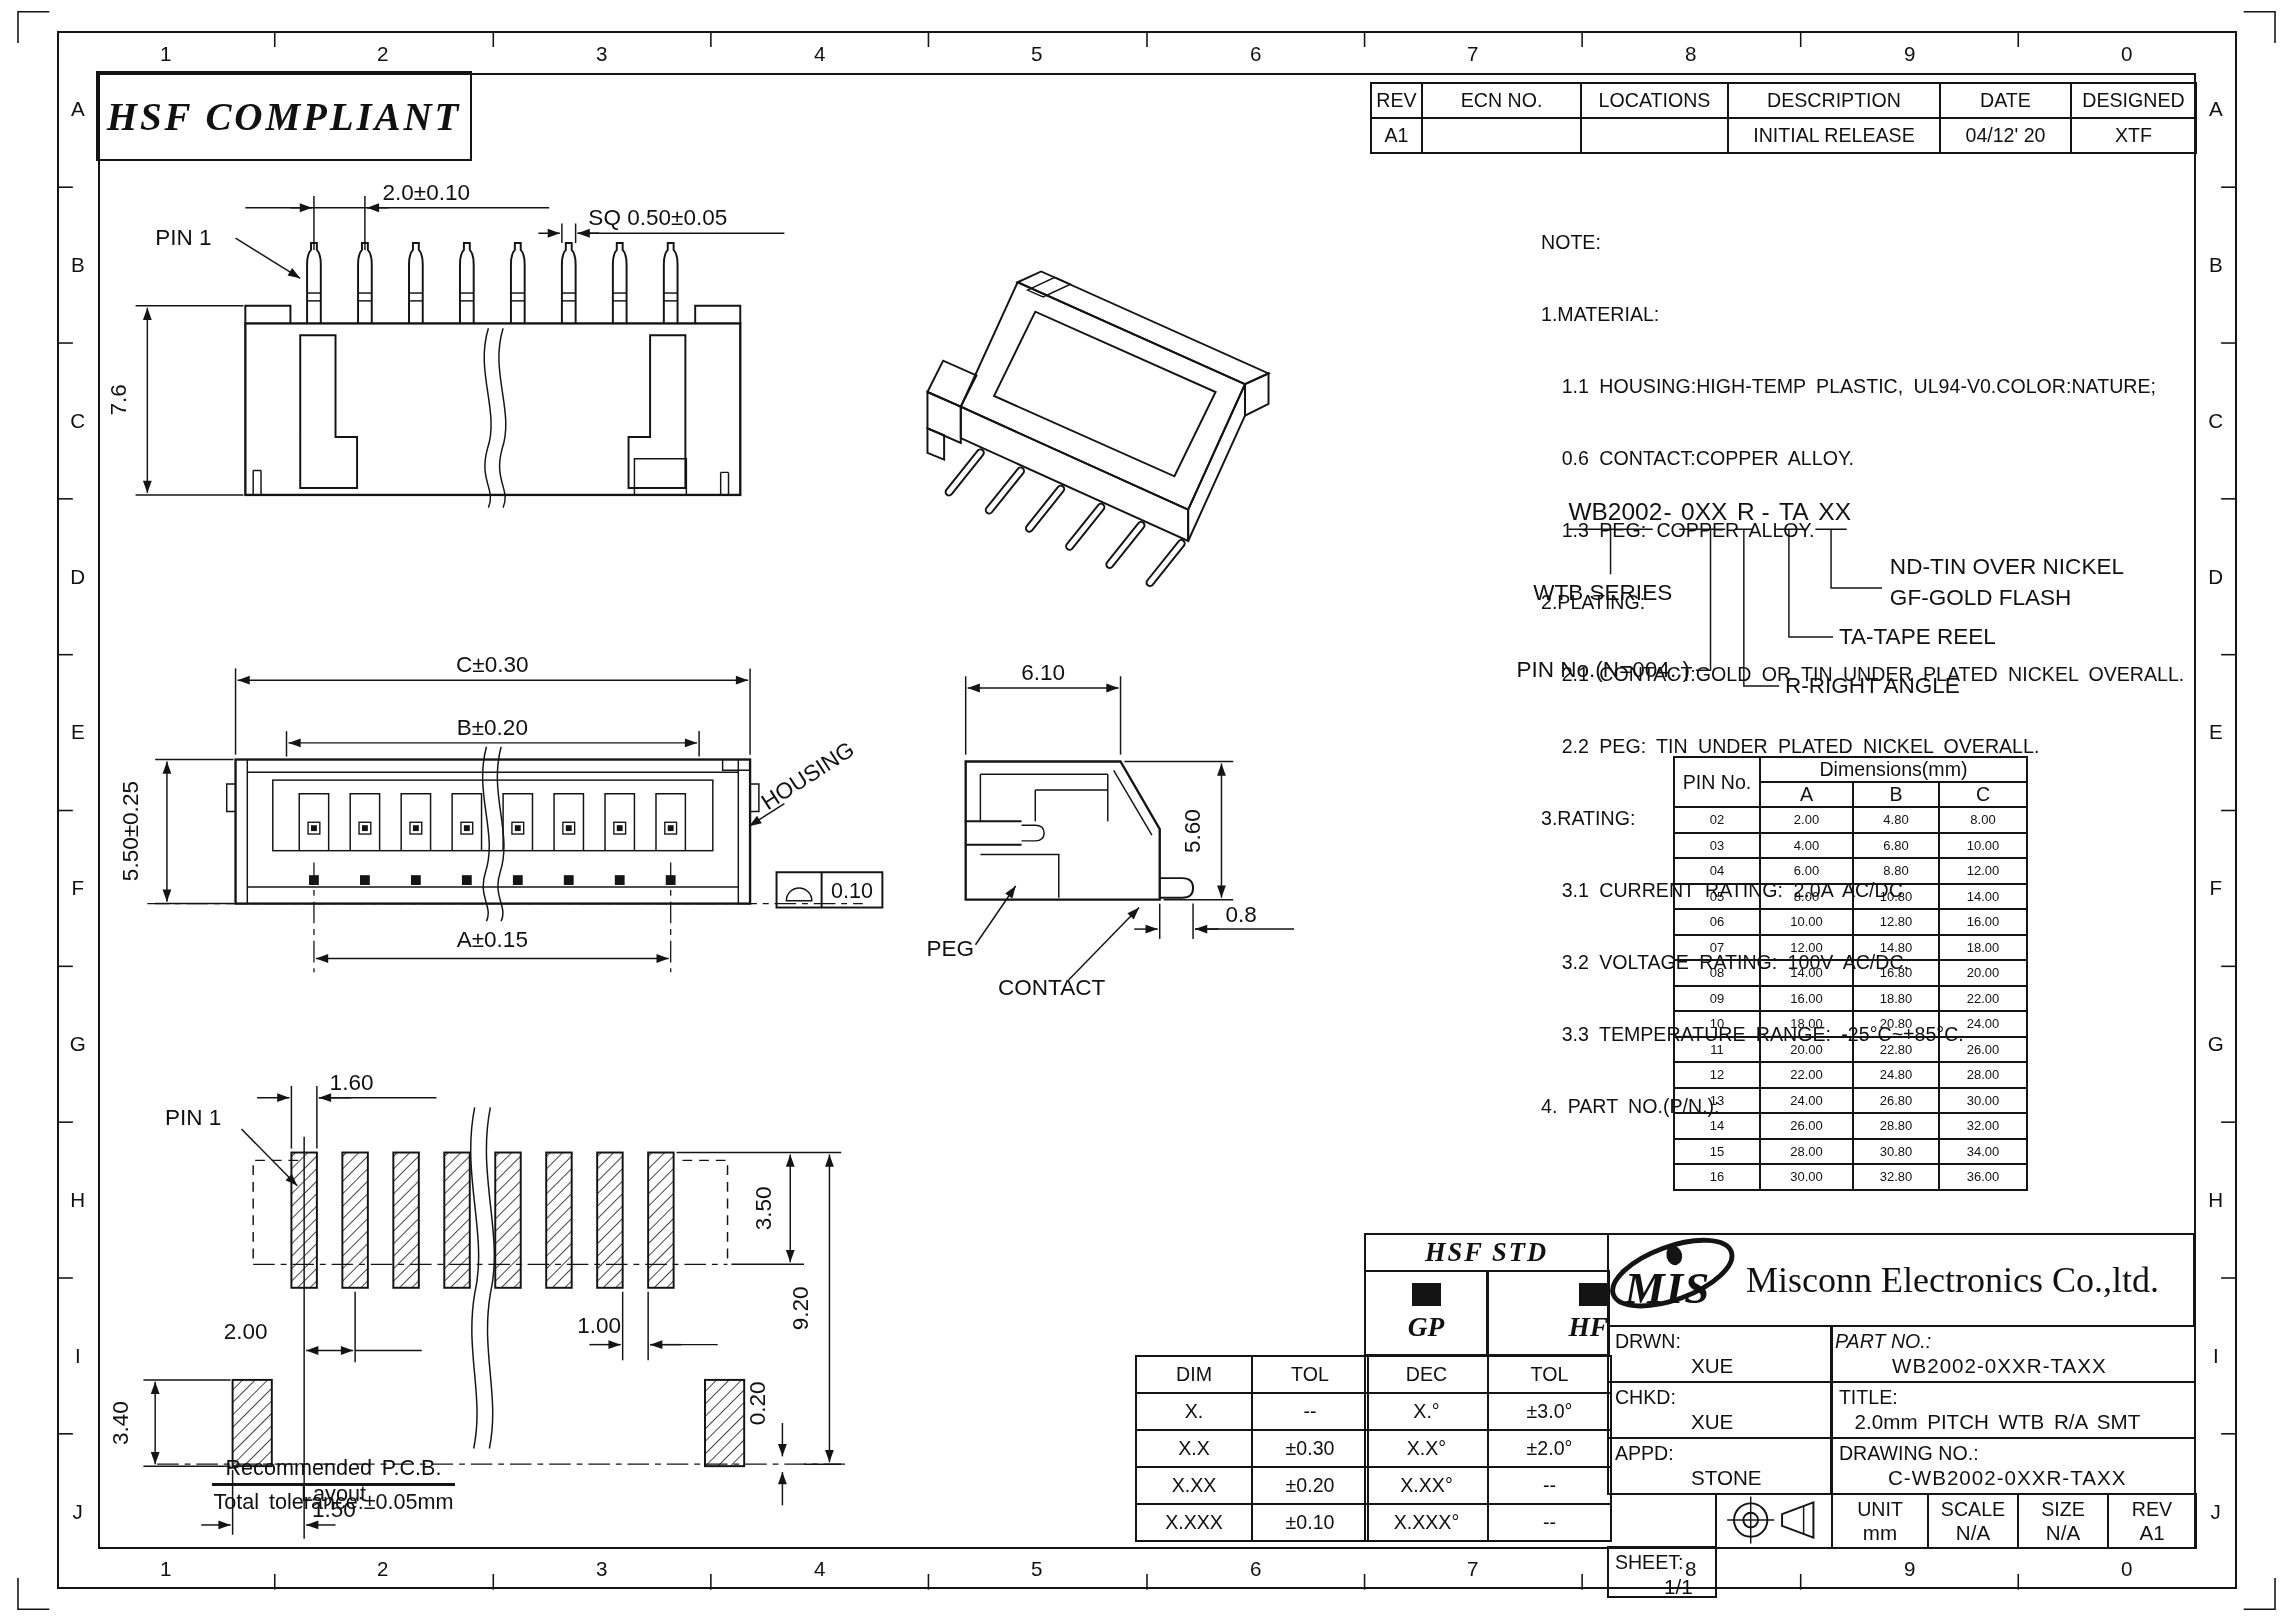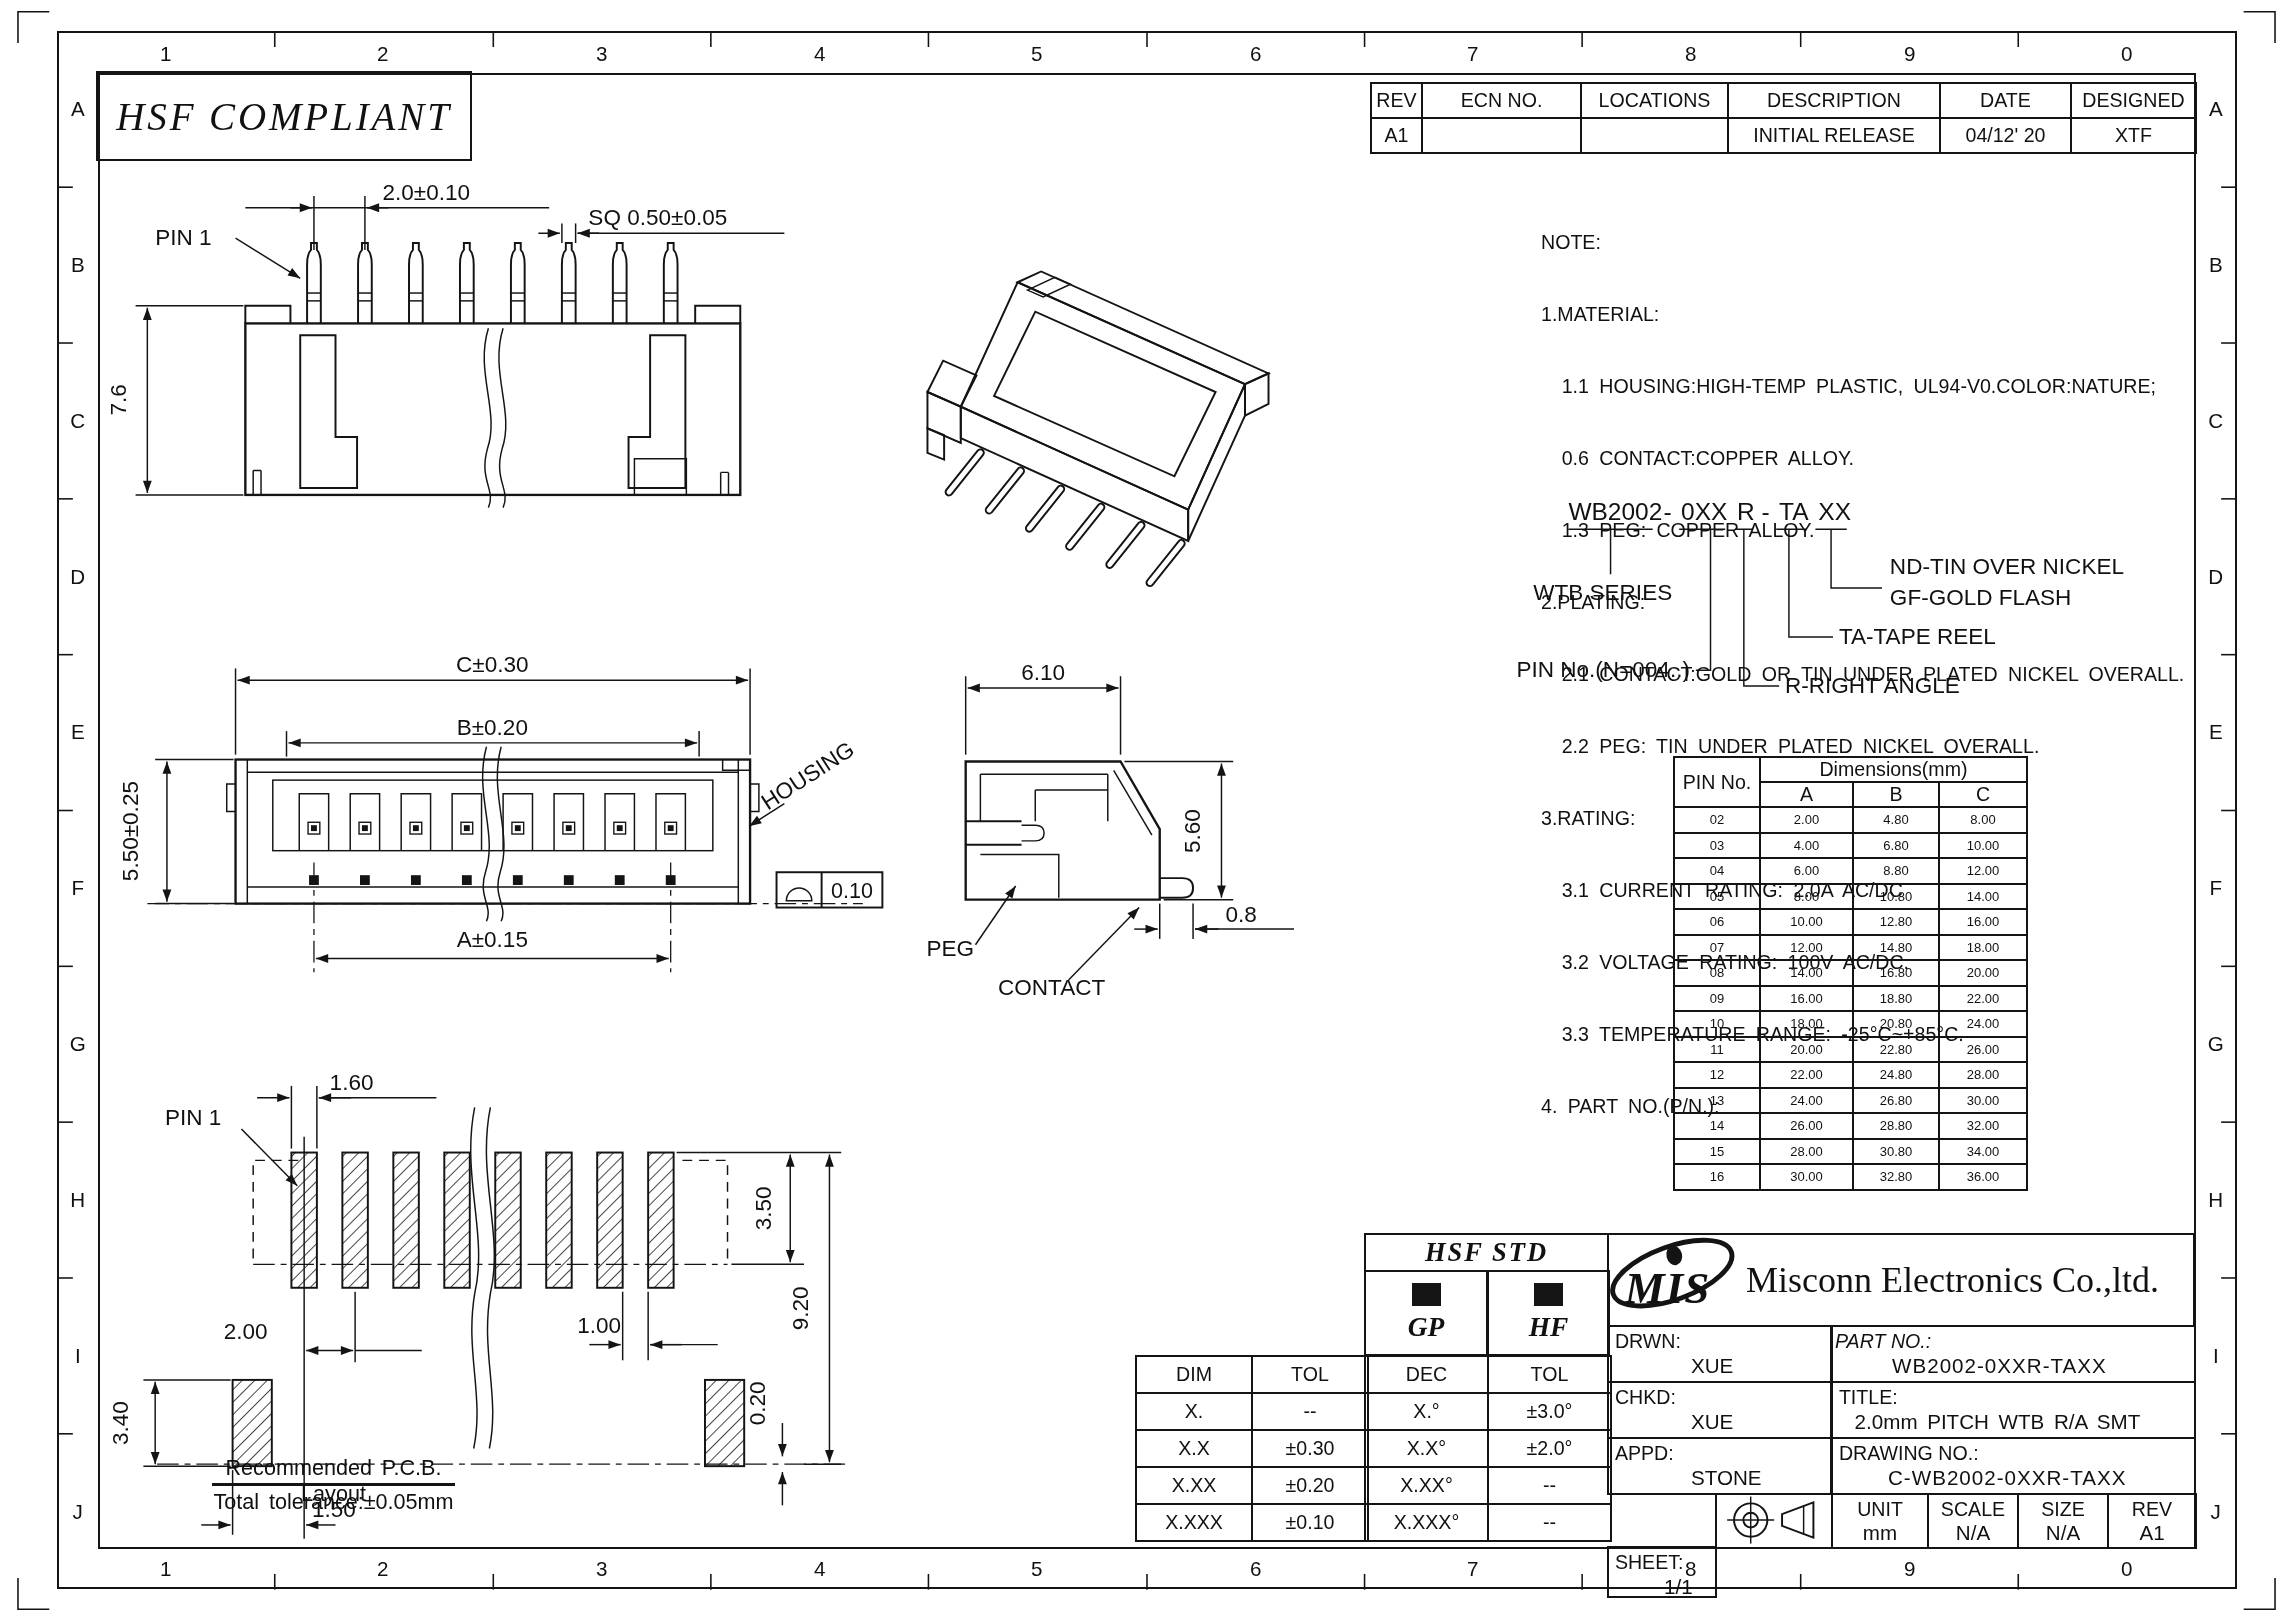--- a/index.html
+++ b/index.html
@@ -20,21 +20,21 @@
   text{font-family:"Liberation Sans",sans-serif;fill:#111;}
   .t{font-size:23px;}
   .tl{font-size:22px;}
   
   .outer-rect{left:57px;top:31px;width:2180px;height:1558px;border:2px solid #141414;box-sizing:border-box;}
   .main-border{left:98px;top:73px;width:2098px;height:1476px;border:2.9px solid #141414;box-sizing:border-box;}
   .gl{width:25.5px;height:25.5px;text-align:center;font-size:20.6px;line-height:25.5px;}
   
   .hsf-box{left:96px;top:71px;width:376px;height:90px;border:2.9px solid #141414;box-sizing:border-box;
            display:flex;align-items:center;justify-content:center;
-           font-family:"Liberation Serif",serif;font-style:italic;font-weight:normal;font-size:39px;letter-spacing:2.9px;}
+           font-family:"Liberation Serif",serif;font-style:italic;font-weight:bold;font-size:39px;letter-spacing:2.9px;}
   
   table{border-collapse:collapse;position:absolute;table-layout:fixed;}
   td,th{border:2px solid #141414;font-weight:normal;text-align:center;padding:0;
         font-size:19.6px;white-space:nowrap;overflow:hidden;}
   .rev-table{left:1370px;top:82px;width:825px;}
   .rev-table td,.rev-table th{height:33px;}
   .dim-table{left:1673px;top:756px;width:354px;}
   .dim-table th{height:21.6px;}
   .dim-table td{height:23.5px;font-size:13px;}
   .tol-table{left:1135px;top:1355px;width:231px;border-radius:13px;}
@@ -633,21 +633,21 @@
   </tbody>
     </table>
 
   <div class="abs cell serifb" style="left:1364px;top:1233px;width:245px;height:39px;display:flex;align-items:center;justify-content:center;font-size:26.5px;letter-spacing:2px;">
     <span>HSF STD</span>
   </div>
   <div class="abs cell" style="left:1364px;top:1270px;width:124px;height:86px;display:flex;flex-direction:column;align-items:center;justify-content:center;gap:5.9px;">
     <div style="width:29px;height:23.5px;background:#141414;"></div>
     <div class="serifb" style="font-size:27.4px;">GP</div>
   </div>
-  <div class="abs cell" style="left:1487px;top:1270px;width:123px;height:86px;display:flex;flex-direction:column;align-items:center;justify-content:center;gap:6px;">
+  <div class="abs cell" style="left:1487px;top:1270px;width:123px;height:86px;display:flex;flex-direction:column;align-items:flex-end;justify-content:center;gap:6px;">
     <div style="width:29px;height:23.5px;background:#141414;"></div>
     <div class="serifb" style="font-size:27.4px;">HF</div>
   </div>
 
   <div class="abs cell" style="left:1607px;top:1233px;width:588px;height:94px;">
     <div class="abs serifb" style="left:15.7px;top:27.4px;font-size:45px;letter-spacing:1px;">MIS</div>
     <div class="abs" style="left:137px;top:23.5px;width:441px;font-family:'Liberation Serif',serif;font-size:36px;">Misconn Electronics Co.,ltd.</div>
   </div>
 
   <div class="abs cell" style="left:1607px;top:1325px;width:225px;height:58px;">

